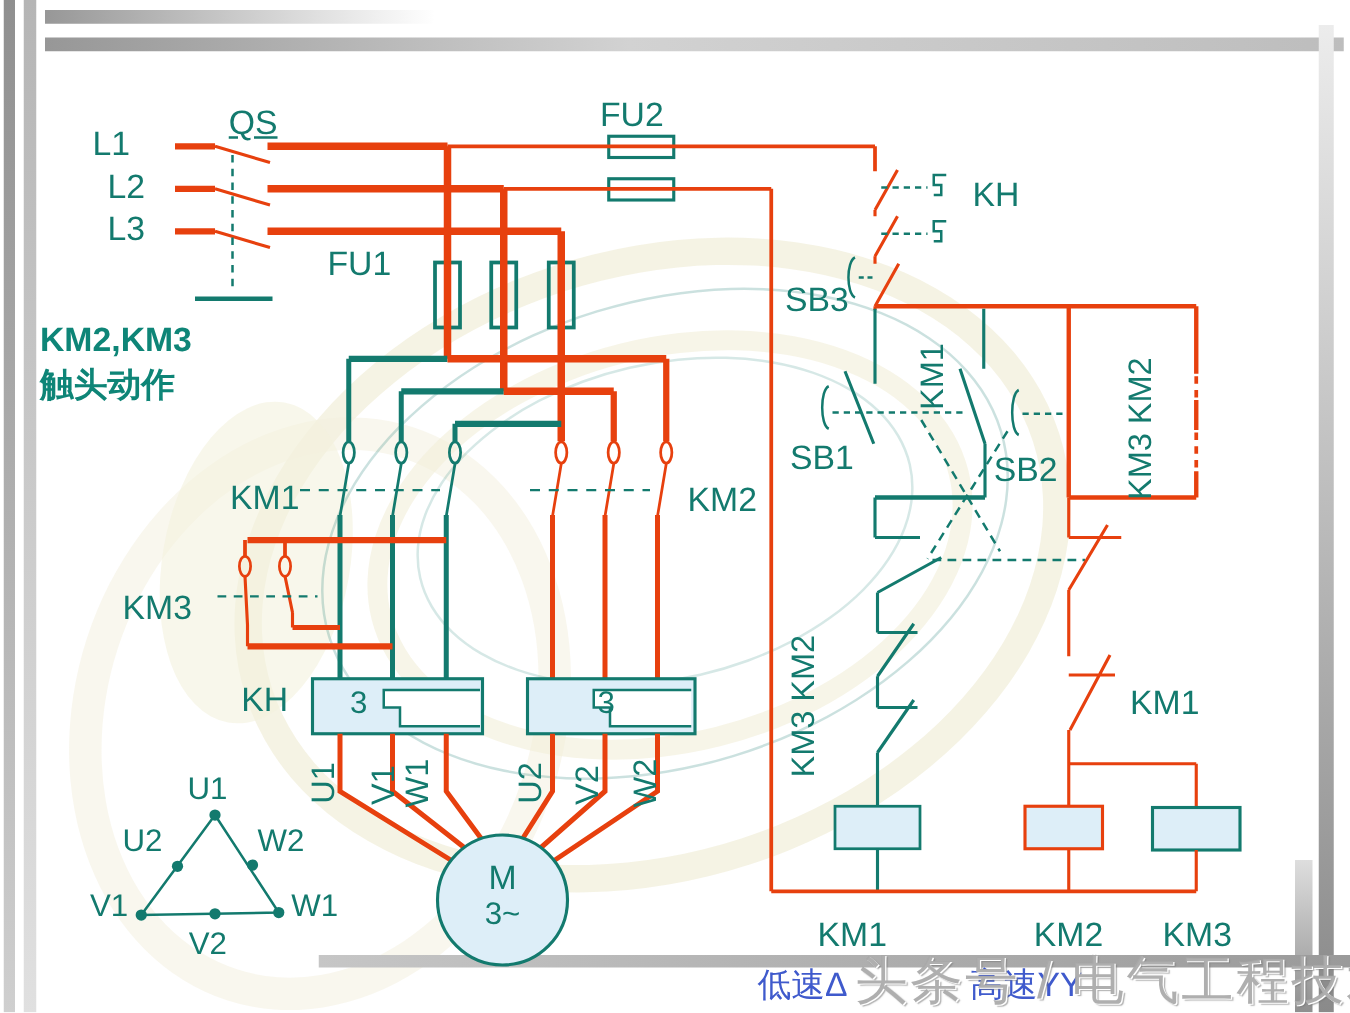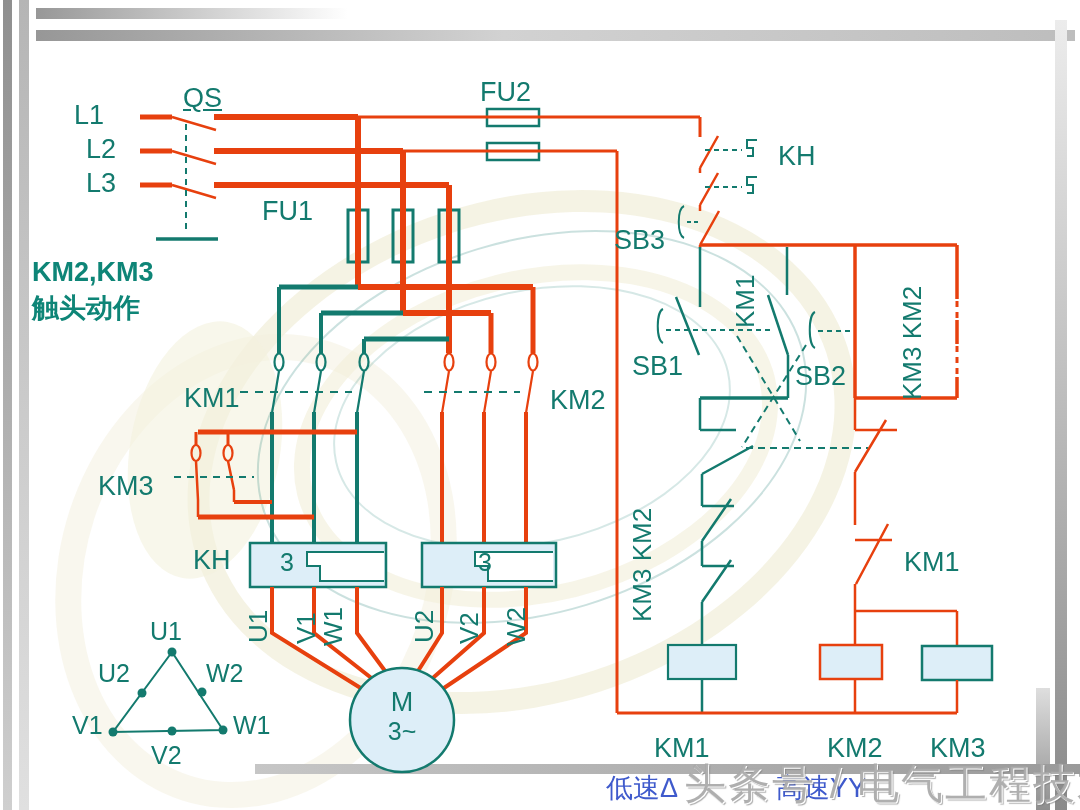--- a/index.html
+++ b/index.html
@@ -234,21 +234,21 @@
   <div class="lbl sm" style="left:374px;top:718px;width:56px;text-align:center;">3~</div>
 
   <div class="lbl sm" style="left:150px;top:618px;">U1</div>
   <div class="lbl sm" style="left:98px;top:660px;">U2</div>
   <div class="lbl sm" style="left:206px;top:660px;">W2</div>
   <div class="lbl sm" style="left:72px;top:712px;">V1</div>
   <div class="lbl sm" style="left:233px;top:712px;">W1</div>
   <div class="lbl sm" style="left:151px;top:742px;">V2</div>
 
   <div class="lbl" style="left:778px;top:142px;">KH</div>
-  <div class="lbl" style="left:614px;top:226px;">SB3</div>
+  <div class="lbl" style="left:628px;top:226px;">SB3</div>
   <div class="lbl" style="left:632px;top:352px;">SB1</div>
   <div class="lbl" style="left:795px;top:362px;">SB2</div>
   <div class="vlab" style="left:730px;top:328px;">KM1</div>
   <div class="vlab" style="left:897px;top:400px;">KM3 KM2</div>
   <div class="vlab" style="left:627px;top:622px;">KM3 KM2</div>
   <div class="lbl" style="left:904px;top:548px;">KM1</div>
   <div class="lbl" style="left:654px;top:734px;">KM1</div>
   <div class="lbl" style="left:827px;top:734px;">KM2</div>
   <div class="lbl" style="left:930px;top:734px;">KM3</div>
 

